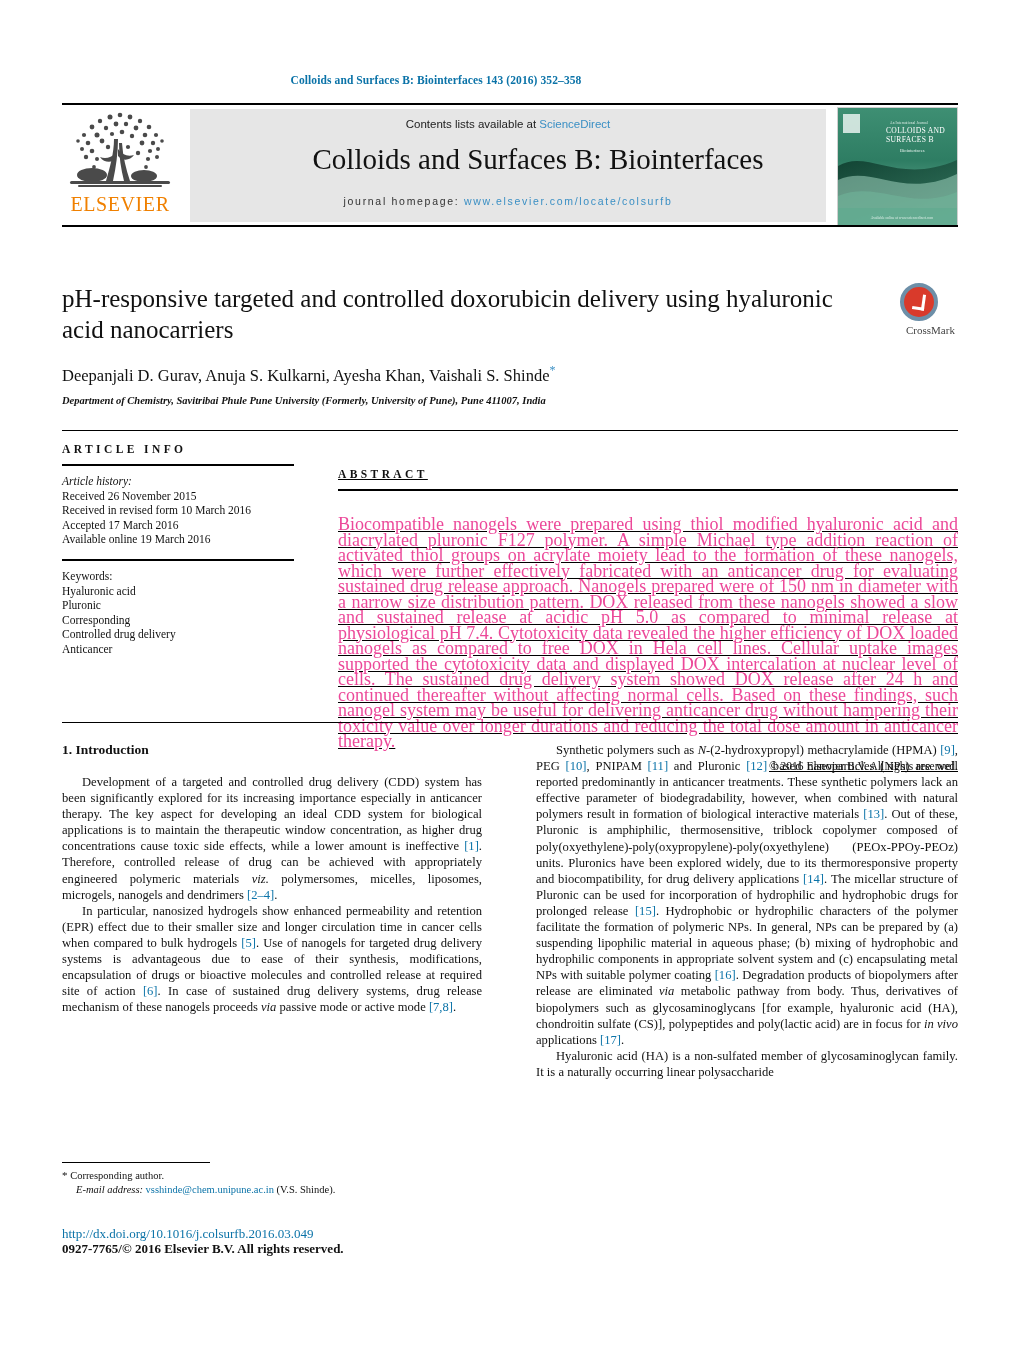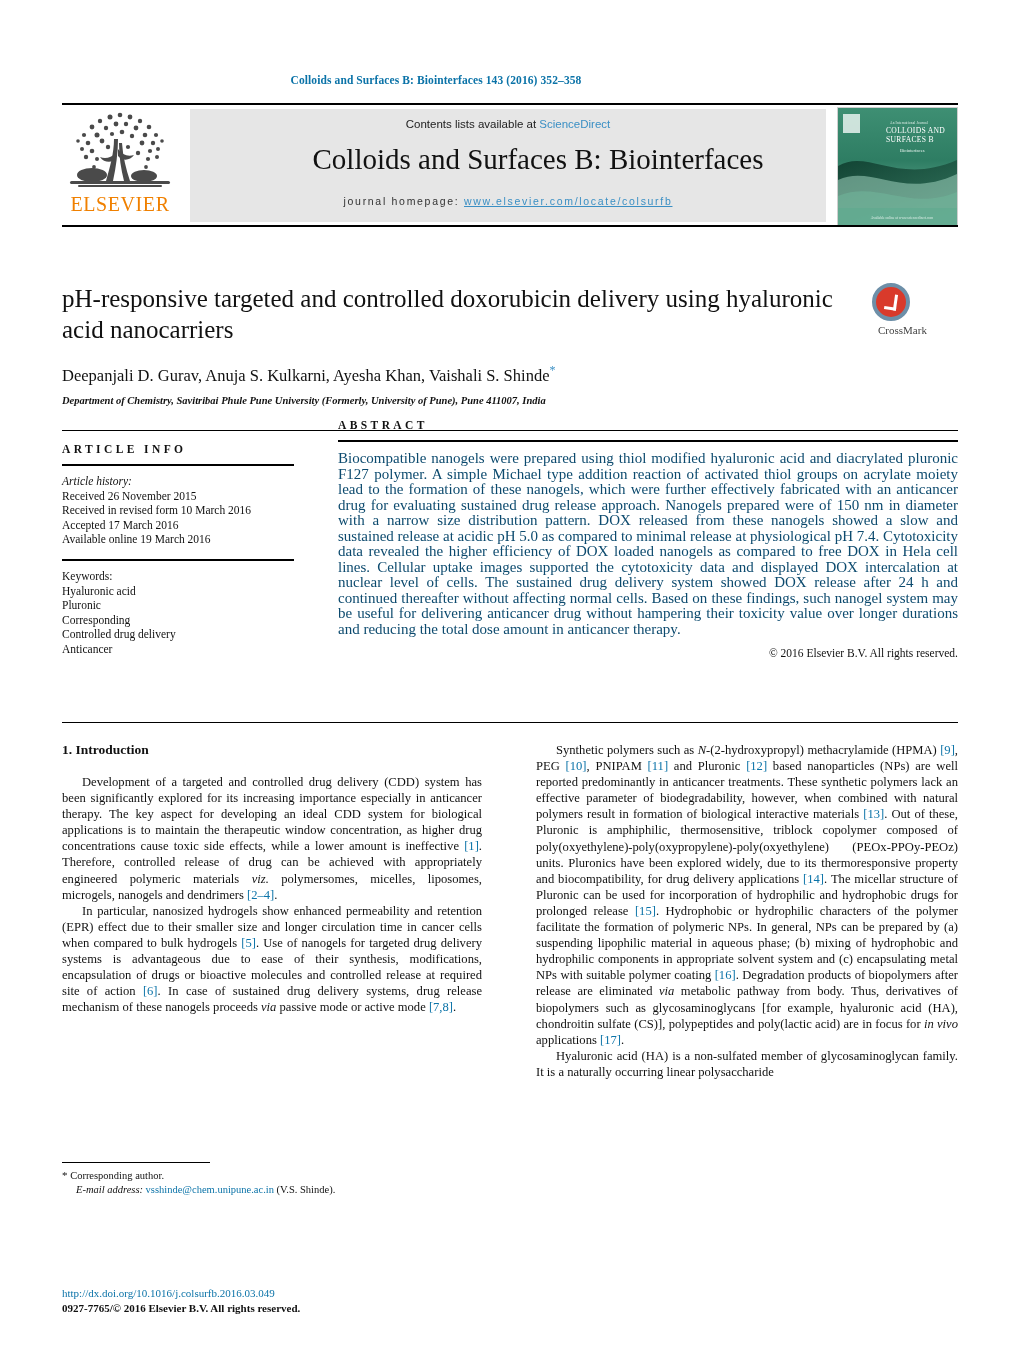--- a/index.html
+++ b/index.html
@@ -112,21 +112,20 @@
     left: 0; top: 86px;
     width: 636px;
     text-align: center;
     font-family: "Liberation Sans", sans-serif;
     font-size: 10.5px;
     letter-spacing: 1.7px;
     color: #333;
   }
   .homepage-line .url {
     color: #3a8fc4;
-    text-decoration: underline;
   }
   .cover-thumb {
     position: absolute;
     left: 775px; top: 4px;
     width: 119px;
     height: 117px;
     border: 1px solid #cfcfcf;
     overflow: hidden;
     background: #2f7f66;
   }
@@ -206,21 +205,21 @@
     margin-top: 9px;
     width: 800px;
     font-family: "Liberation Serif", serif;
     font-style: italic;
     font-weight: bold;
     font-size: 10.5px;
     color: #111;
   }
   .crossmark {
     position: absolute;
-    left: 872px; top: 283px;
+    left: 900px; top: 283px;
     width: 86px;
     height: 52px;
   }
   .crossmark-badge {
     position: absolute;
     left: 0; top: 0;
     width: 38px; height: 38px;
     border-radius: 50%;
     background: #d93a2b;
     border: 4px solid #6d8fa8;
@@ -253,22 +252,23 @@
     height: 1px;
     background: #000;
   }
   .info-col {
     position: absolute;
     left: 62px; top: 443px;
     width: 232px;
   }
   .abs-col {
     position: absolute;
-    left: 338px; top: 419px;
+    left: 338px; top: 468px;
     width: 620px;
+    text-decoration: underline;
   }
   .sec-head {
     font-family: "Liberation Serif", serif;
     font-weight: bold;
     font-size: 11.5px;
     letter-spacing: 3.4px;
     color: #111;
   }
   .rule-under-head {
     margin-top: 9px;
@@ -291,26 +291,26 @@
     background: #000;
   }
   .kw-body {
     margin-top: 8px;
     font-family: "Liberation Serif", serif;
     font-size: 11.5px;
     line-height: 14.6px;
     color: #111;
   }
   .abs-text {
-    margin-top: 9px;
-    font-family: "Liberation Serif", serif;
-    font-size: 15px;
+    margin-top: 26px;
+    font-family: "Liberation Serif", serif;
+    font-size: 18px;
     line-height: 15.5px;
     text-align: justify;
-    color: #0c4a6e;
+    color: #ec4899;
   }
   .abs-copy {
     margin-top: 10px;
     text-align: right;
     font-family: "Liberation Serif", serif;
     font-size: 11.5px;
     color: #111;
   }
 
   
@@ -370,24 +370,24 @@
     font-size: 10.5px;
     line-height: 14px;
     color: #111;
   }
   .footnote .fn-star { font-size: 11px; }
   .footnote .em { font-style: italic; }
   .mail-link { color: #0b73a8; }
 
   .doi-block {
     position: absolute;
-    left: 62px; top: 1286px;
+    left: 62px; top: 1226px;
     width: 500px;
     font-family: "Liberation Serif", serif;
-    font-size: 11px;
+    font-size: 13px;
     line-height: 15px;
   }
   .doi-link { color: #0b73a8; }
   .issn-line { color: #111; font-weight: bold; }
 </style>
 </head>
 <body>
 
 <div class="page">
 

